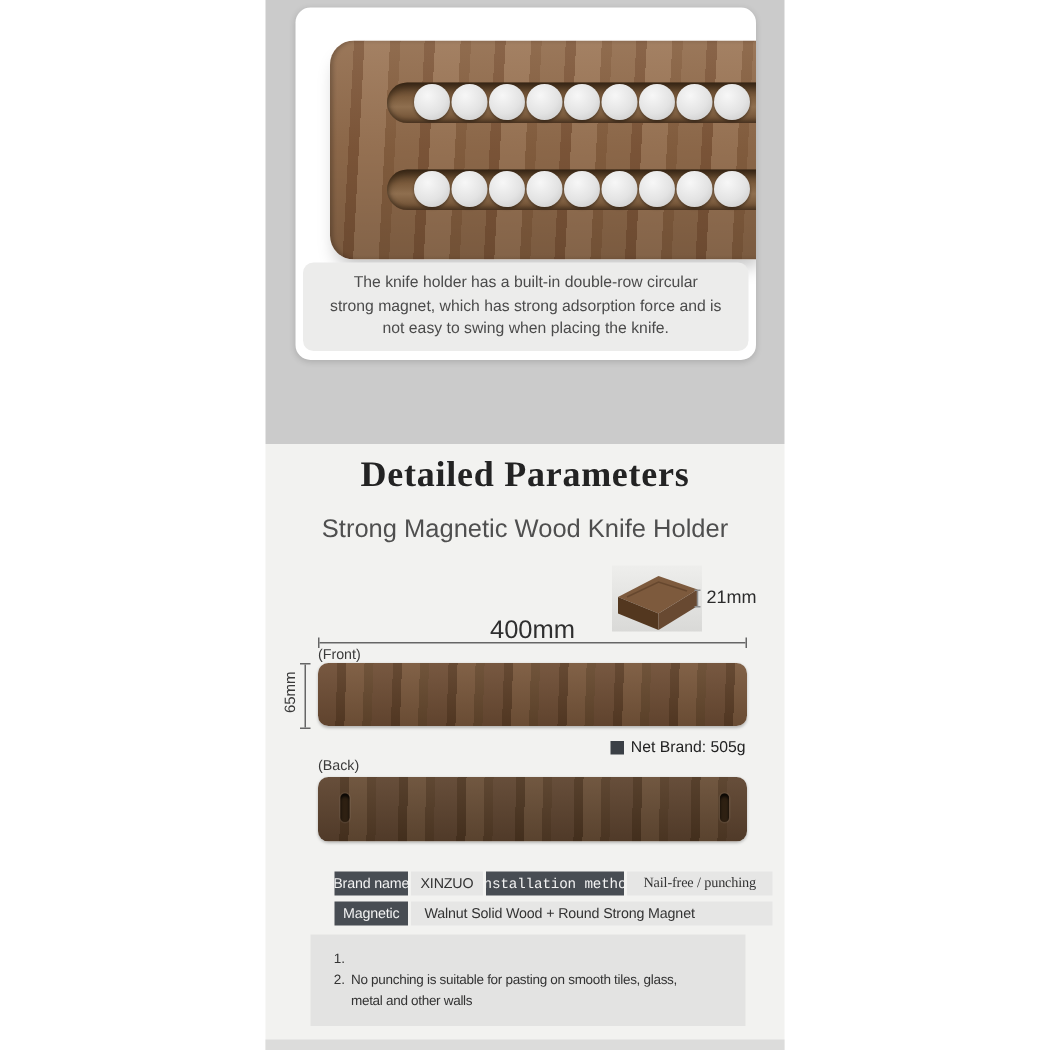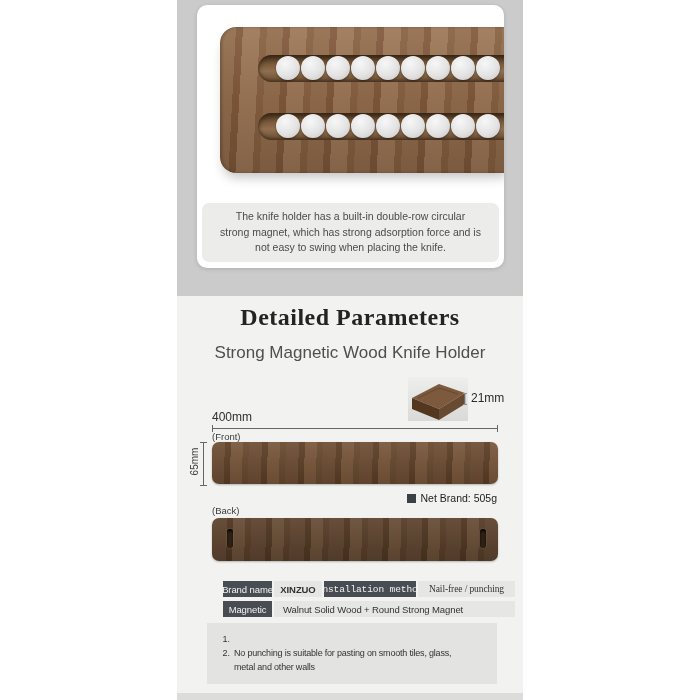--- a/index.html
+++ b/index.html
@@ -2,21 +2,21 @@
 <html style="--page_bg: #ffffff; --band_bg: #cbcbcb; --panel_bg: #f2f2f0; --card_bg: #ffffff; --desc_box_bg: #ececeb; --dark_cell_bg: #484d53; --light_cell_bg: #e6e6e5; --notes_bg: #e3e3e2; --wood_light: #926c4c; --wood_front: #6f4e35; --wood_back: #5f4530; --magnet_color: #e3e3e3;"><head>
 <meta charset="utf-8">
 <style>
   * { margin:0; padding:0; box-sizing:border-box; }
   html,body { background:#fff; }
   body { font-family:"Liberation Sans", sans-serif; }
   .stage { position:relative; width:700px; height:700px; margin:0 auto; background:var(--page_bg); overflow:hidden; }
 
   
   .top-band { position:absolute; left:177px; top:0; width:346px; height:296px; background:var(--band_bg); }
-  .photo-card { position:absolute; left:20px; top:5px; width:307px; height:263px; background:var(--card_bg);
+  .photo-card { position:absolute; left:20px; top:5px; width:307px; height:235px; background:var(--card_bg);
                 border-radius:10px; overflow:hidden; box-shadow:0 1px 4px rgba(0,0,0,0.15); }
   .photo-board { position:absolute; left:23px; top:22px; right:-6px; height:146px;
                  border-radius:16px 0 0 16px;
                  background:
                    linear-gradient(180deg, rgba(255,255,255,.08), rgba(0,0,0,.05) 50%, rgba(0,0,0,.16)),
                    repeating-linear-gradient(93deg, #926c4c 0 16px, #80583a 16px 23px, #9c7656 23px 40px, #876040 40px 47px);
                  box-shadow: inset 2px 0 3px rgba(0,0,0,.22), 0 8px 12px -4px rgba(0,0,0,.25); }
   .channel { position:absolute; left:38px; right:-8px; height:27px; border-radius:14px;
              background: linear-gradient(180deg,#4f3822,#7b5b3c 35%,#8f6f4f 60%,#6b4c30);
              box-shadow: inset 0 3px 5px rgba(30,18,8,.55), inset 0 -2px 3px rgba(0,0,0,.3); }
@@ -35,21 +35,21 @@
   .panel { position:absolute; left:177px; top:296px; width:346px; height:404px; background:var(--panel_bg); }
   .title { position:absolute; left:0; top:8px; width:100%; text-align:center;
            font-family:"Liberation Serif", serif; font-weight:bold; font-size:24px; color:#232323; letter-spacing:.5px; }
   .subtitle { position:absolute; left:0; top:47px; width:100%; text-align:center; font-size:17px; color:#4f4f4f; }
 
   .thumb { position:absolute; left:231px; top:81px; width:60px; height:44px;
            background:linear-gradient(180deg,#eeeeec,#d9d9d7); }
   .thickness-label { position:absolute; left:294px; top:95px; font-size:12px; color:#2b2b2b; }
 
   .front-label { position:absolute; left:35px; top:112px; font-size:9.5px; color:#3a3a3a;margin-top:23px; }
-  .width-dim-label { position:absolute; left:35px; top:114px; width:286px; text-align:left; font-size:12px; color:#2f2f2f; }
+  .width-dim-label { position:absolute; left:35px; top:114px; width:286px; text-align:center; font-size:17px; color:#2f2f2f; }
   .hline { position:absolute; left:35px; top:129px; width:286px; height:7px;
            border-left:1px solid #666; border-right:1px solid #666;
            background:linear-gradient(#666,#666) center/100% 1px no-repeat; }
   .front-board { position:absolute; left:35px; top:146px; width:286px; height:42px; border-radius:7px;
                  background:
                    linear-gradient(180deg, rgba(255,255,255,.06), rgba(0,0,0,.14)),
                    repeating-linear-gradient(92deg, #6f4e35 0 13px, #5d3f27 13px 19px, #7a583c 19px 31px, #684a2f 31px 37px);
                  box-shadow:0 1px 2px rgba(0,0,0,.25); }
   .vline { position:absolute; left:23px; top:146px; width:7px; height:44px;
            border-top:1px solid #666; border-bottom:1px solid #666;
@@ -71,21 +71,21 @@
              box-shadow: inset 0 2px 2px rgba(0,0,0,.8), 0 0 0 1px rgba(255,255,255,.06); }
   .kh-left { left:15px; }
   .kh-right { right:12px; }
 
   .spec-table { position:absolute; left:46px; top:285px; width:292px; }
   .spec-row { display:flex; gap:2px; height:16px; margin-bottom:4px; }
   .spec-cell { display:flex; align-items:center; justify-content:center;
                font-size:9.5px; letter-spacing:-.1px; white-space:nowrap; overflow:hidden; }
   .spec-cell.dark { background:var(--dark_cell_bg); color:#f2f2f2; }
   .spec-cell.light { background:var(--light_cell_bg); color:#333; }
-  .row-0 .c0 { width:49px; } .row-0 .c1 { width:48px;font-weight:bold; } .row-0 .c2 { width:92px;font-family:Liberation Mono, monospace; } .row-0 .c3 { flex:1;font-family:Liberation Serif, serif; }
+  .row-0 .c0 { width:49px; } .row-0 .c1 { width:48px; } .row-0 .c2 { width:92px;font-family:Liberation Mono, monospace; } .row-0 .c3 { flex:1;font-family:Liberation Serif, serif; }
   .row-1 .c0 { width:49px; } .row-1 .c1 { flex:1; justify-content:flex-start; padding-left:9px; }
 
   .notes-box { position:absolute; left:30px; top:327px; width:290px; height:61px; background:var(--notes_bg);
                padding:9px 6px 0 11px; }
   .note-item { display:flex; }
   .note-num { width:12px; text-align:right; margin-right:4px; font-size:9px; line-height:14px; color:#333; }
   .note-lines { font-size:9px; letter-spacing:-.2px; line-height:14px; color:#333; }
   .note-line { display:block; white-space:nowrap; }
 
   .bottom-strip { position:absolute; left:0; top:397px; width:346px; height:7px; background:#dcdcdb; }

